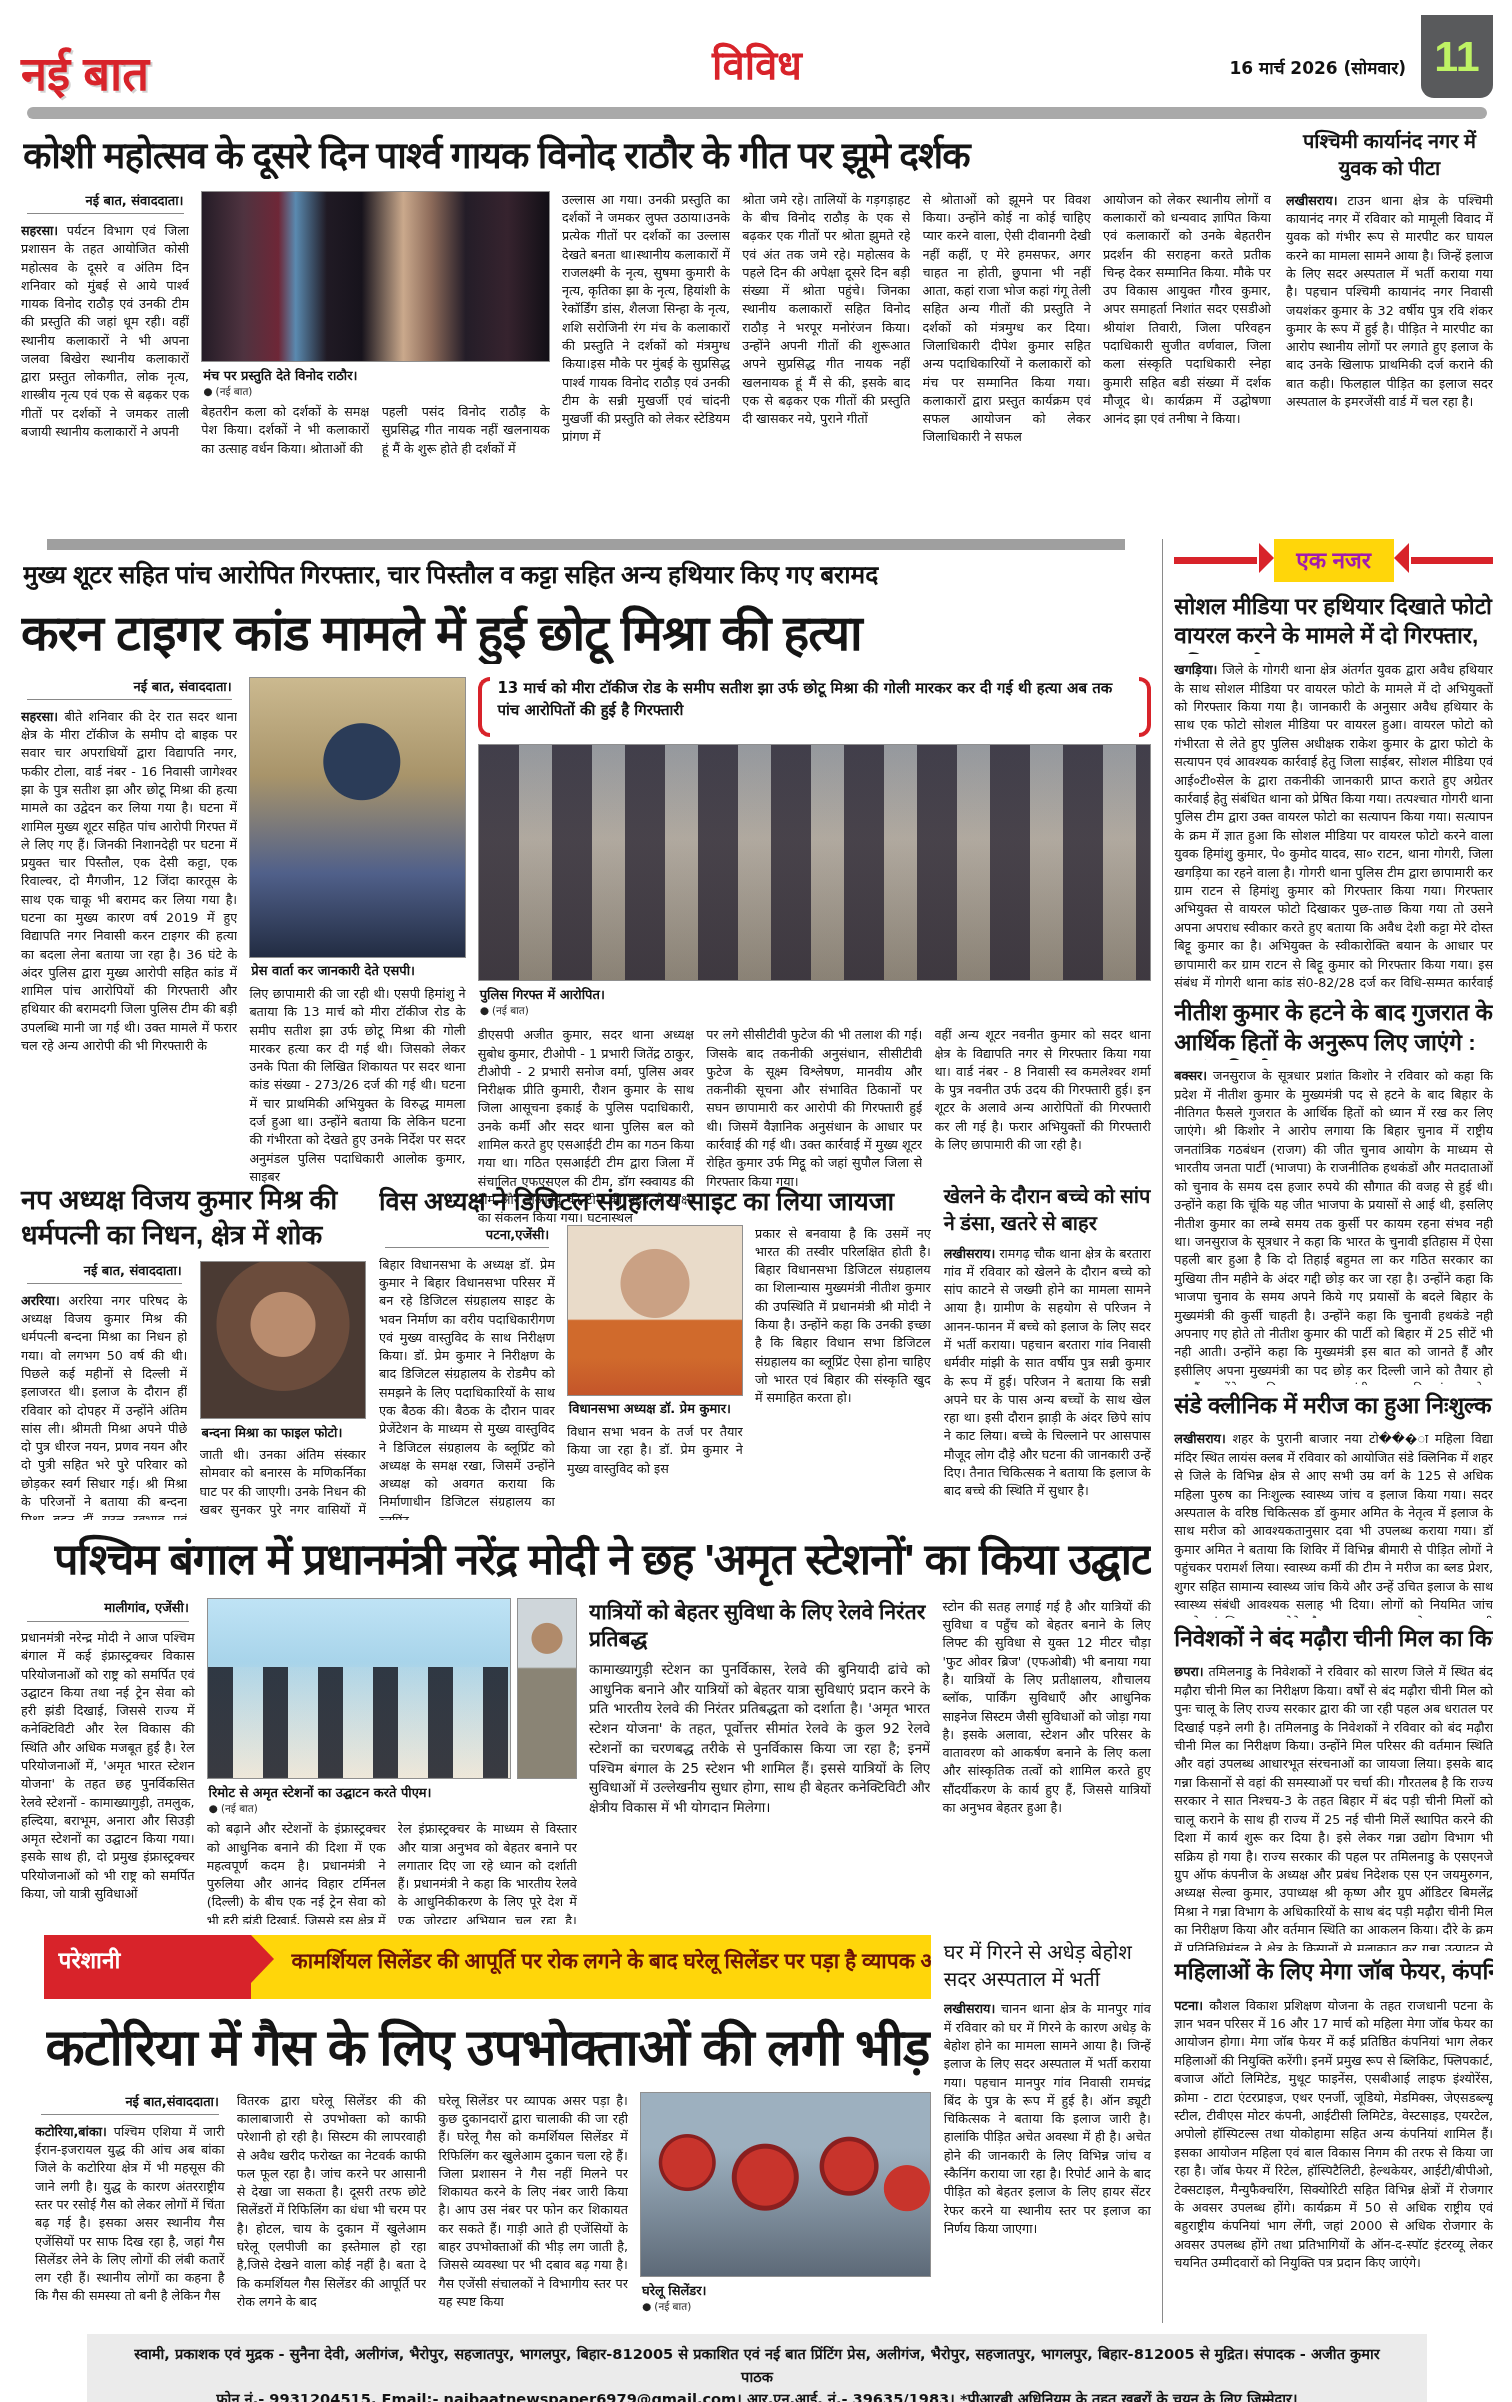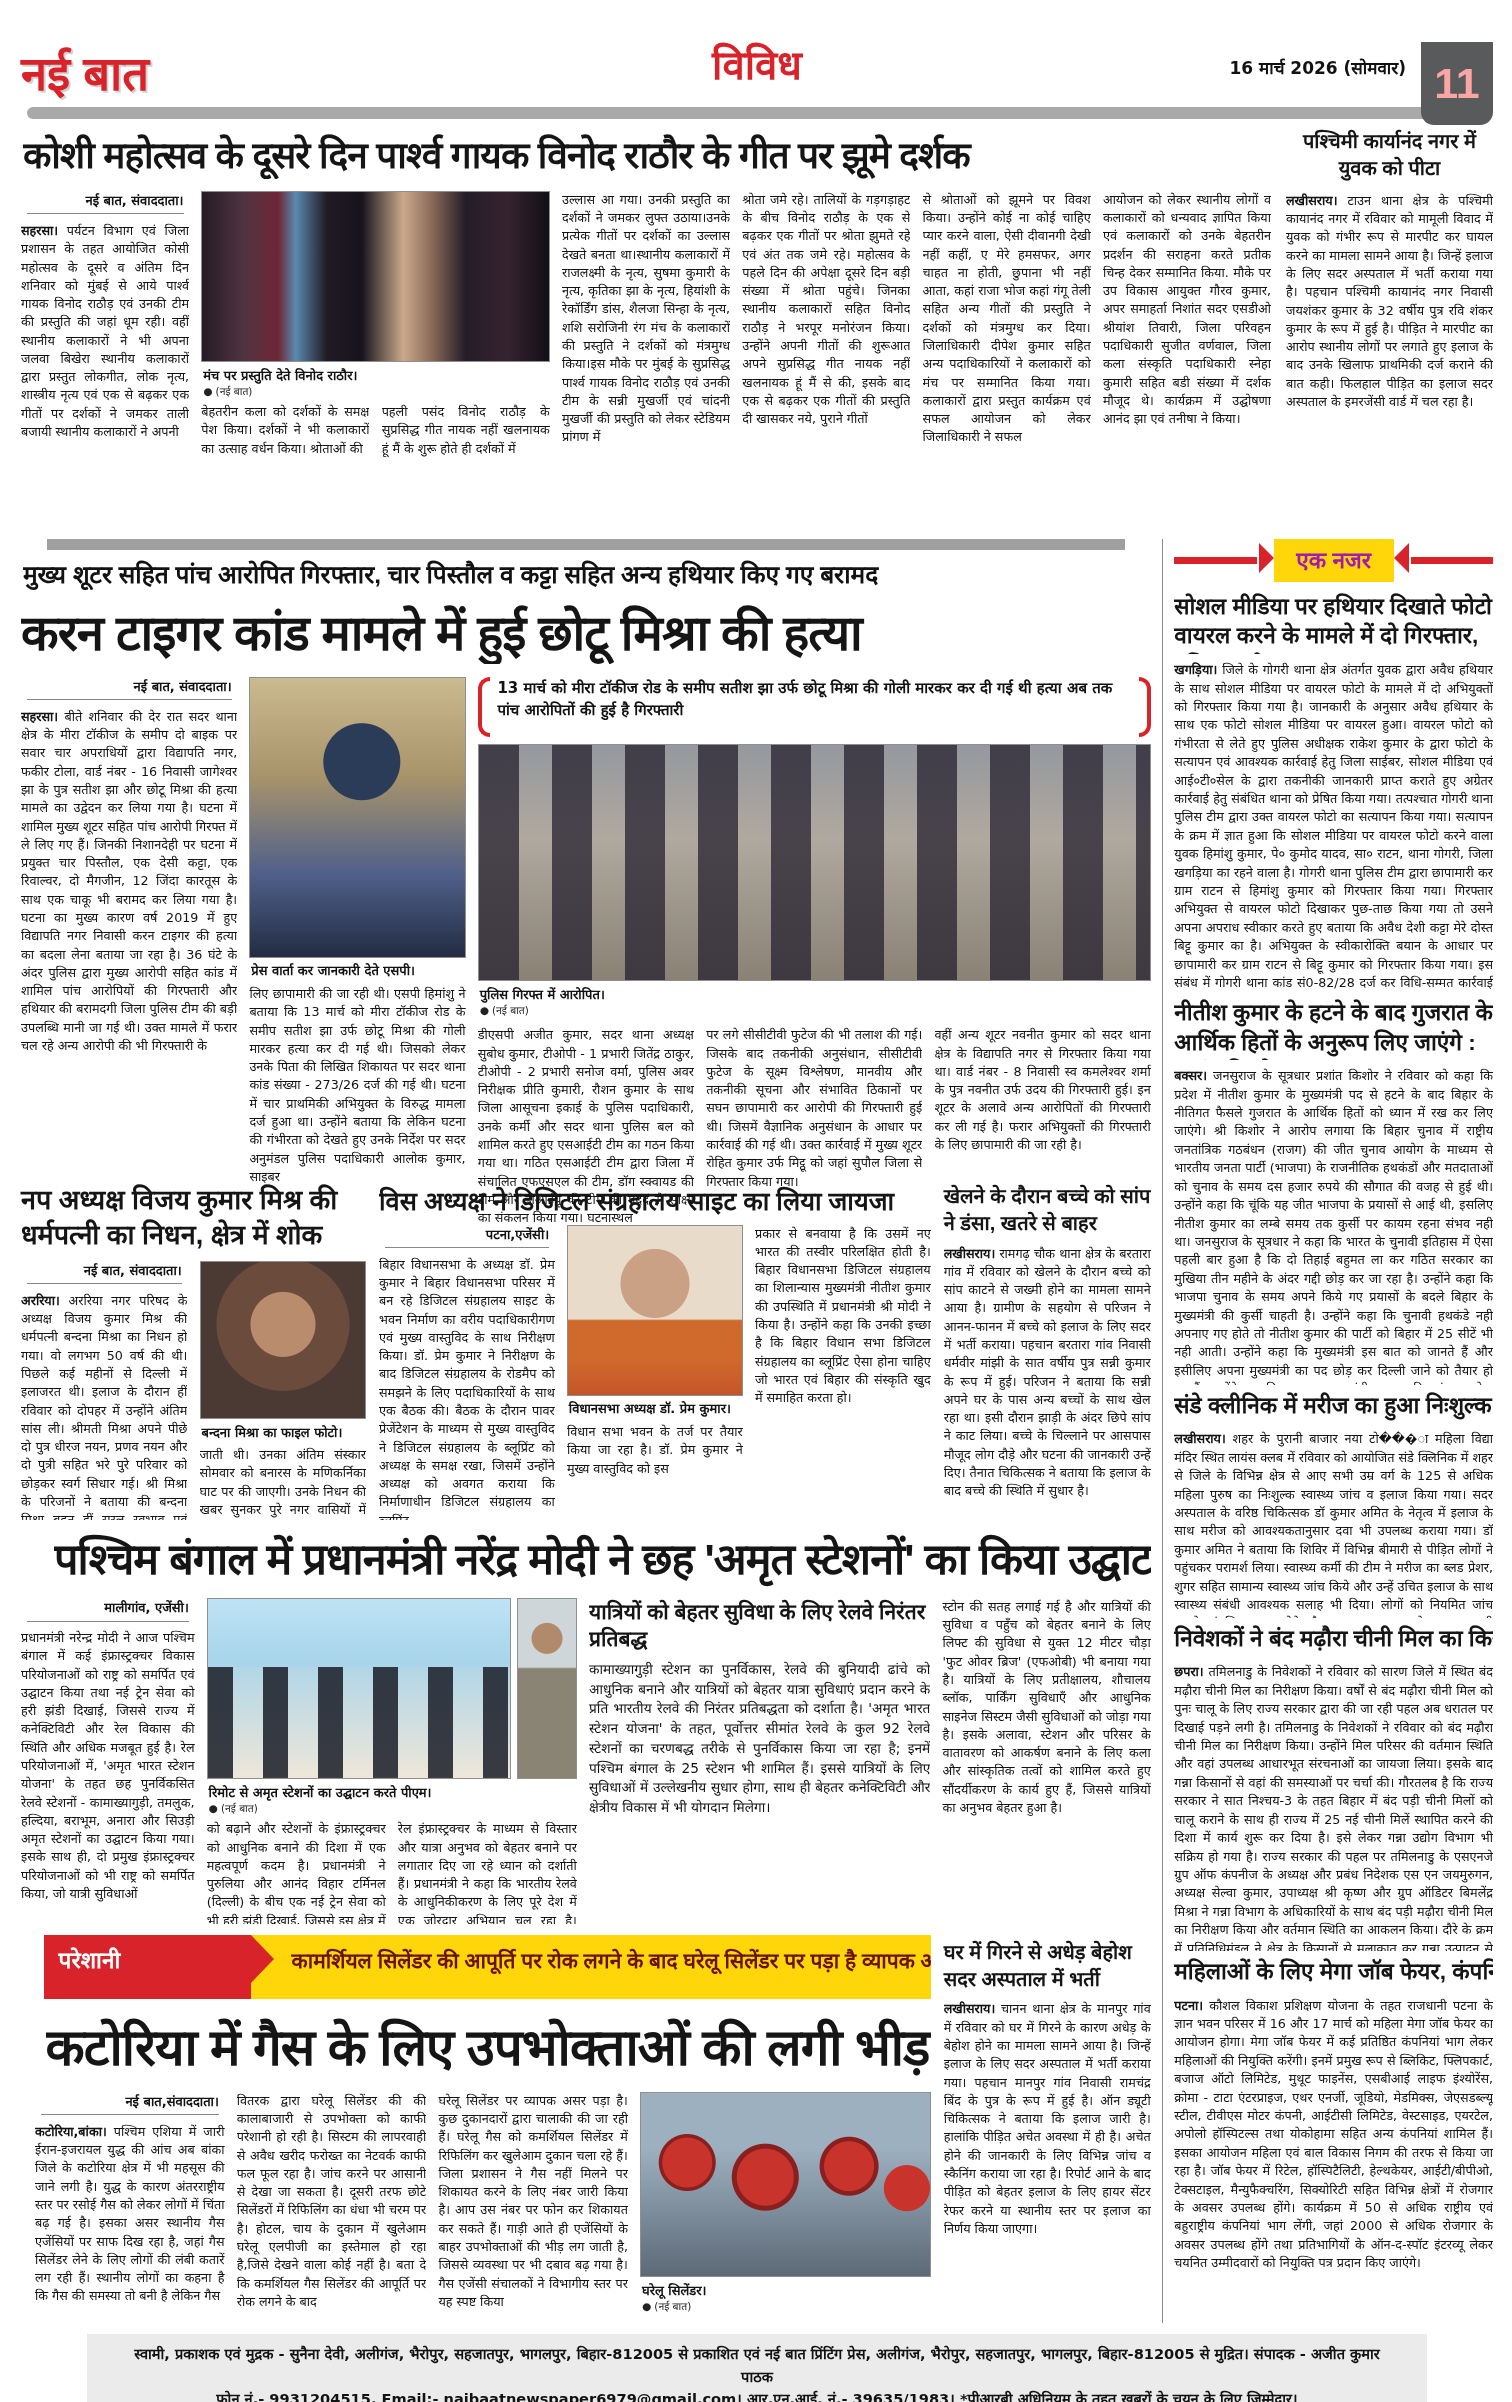--- a/index.html
+++ b/index.html
@@ -10,23 +10,23 @@
   
   .masthead { display:flex; align-items:flex-start; height:90px; }
   .mast-left { width:405px; }
   .logo { font-family:"Liberation Sans",sans-serif; font-size:47px; font-weight:900;
           color:#d8232a; padding-top:24.5px; text-shadow:1.9px 1.9px 0 rgba(0,0,0,.18); }
   .mast-center { flex:1; text-align:center; }
   .section-name { font-family:"Liberation Sans",sans-serif; font-size:40px; font-weight:900;
                   color:#d8232a; padding-top:21px; }
   .mast-right { width:405px; display:flex; justify-content:flex-end; align-items:flex-start; gap:15px; }
   .edition-date { font-size:17px; font-weight:700; padding-top:41px; white-space:nowrap; }
-  .pagenum { width:72px; height:83px; background:#595a5c; color:#fca5a5; font-size:43px; font-weight:800;
+  .pagenum { width:72px; height:83px; background:#595a5c; color:#bef264; font-size:43px; font-weight:800;
              display:flex; align-items:center; justify-content:center; border-radius:0 0 13px 13px;
-             font-family:"Liberation Sans",sans-serif;margin-top:27px; }
+             font-family:"Liberation Sans",sans-serif; }
   .mast-bar { height:12.2px; background:#a9a9a9; border-radius:6.6px; margin:1.9px 5.6px 9.4px 5.6px; }
 
   
   h1,h2,h3 { font-family:"Liberation Sans",sans-serif; color:#151515; }
   .bodytext { font-size:12.7px; line-height:1.44; text-align:justify; overflow:hidden; }
   .byline { font-size:13px; font-weight:700; text-align:right; padding-bottom:4.7px;
             border-bottom:0.9px solid #888; margin:0 5.6px 7.5px 5.6px; }
   .photo { width:100%; border:0.9px solid #8f8f8f; flex:none; }
   .caption-row { display:flex; justify-content:space-between; align-items:flex-start; padding:3.8px 1.9px 5.6px 1.9px;flex-direction:column; }
   .caption { font-size:13px; font-weight:700; }
@@ -118,21 +118,21 @@
   .hl-gas { font-size:51px; font-weight:900; letter-spacing:-0.9px; margin:11.3px 0 11.3px 24.5px; }
   .secE-grid { display:grid; grid-template-columns:3fr 3fr 3fr 4.6fr; gap:12.2px; height:237px; margin-left:14px; }
   .photo-gas { height:185px; background:#76828e;
      background-image:
        radial-gradient(circle at 16% 38%, #c8342c 0 24.5px, #8a1f1f 25.4px 28px, transparent 29px),
        radial-gradient(circle at 43% 46%, #c8342c 0 28px, #8a1f1f 29px 33px, transparent 34px),
        radial-gradient(circle at 72% 40%, #c8342c 0 24.5px, #8a1f1f 25.4px 29px, transparent 30px),
        radial-gradient(circle at 92% 52%, #c8342c 0 22.6px, transparent 23.5px),
        linear-gradient(180deg,#9db0bf 0 30%, #5d6977 100%); }
   .ghar { width:207px; }
-  .ghar h3 { font-size:20px; font-weight:700; line-height:1.35; margin:3.8px 0 7.5px 0; }
+  .ghar h3 { font-size:20px; font-weight:400; line-height:1.35; margin:3.8px 0 7.5px 0; }
   .ghar .bodytext { height:311px; }
 
   
   .ek-row { display:flex; align-items:center; height:43px; margin-bottom:3.8px; }
   .ek-line { flex:1; height:6.6px; background:#d8232a; }
   .ek-badge { background:#ffd60a; font-family:"Liberation Sans",sans-serif; font-size:22.6px; font-weight:900;
               padding:4.7px 22.6px 7.5px; position:relative; margin:0 17px; color:#a21caf; }
   .ek-badge::before { content:""; position:absolute; left:-15px; top:3.8px;
      border-top:15px solid transparent; border-bottom:15px solid transparent; border-left:15px solid #d8232a; }
   .ek-badge::after { content:""; position:absolute; right:-15px; top:3.8px;

